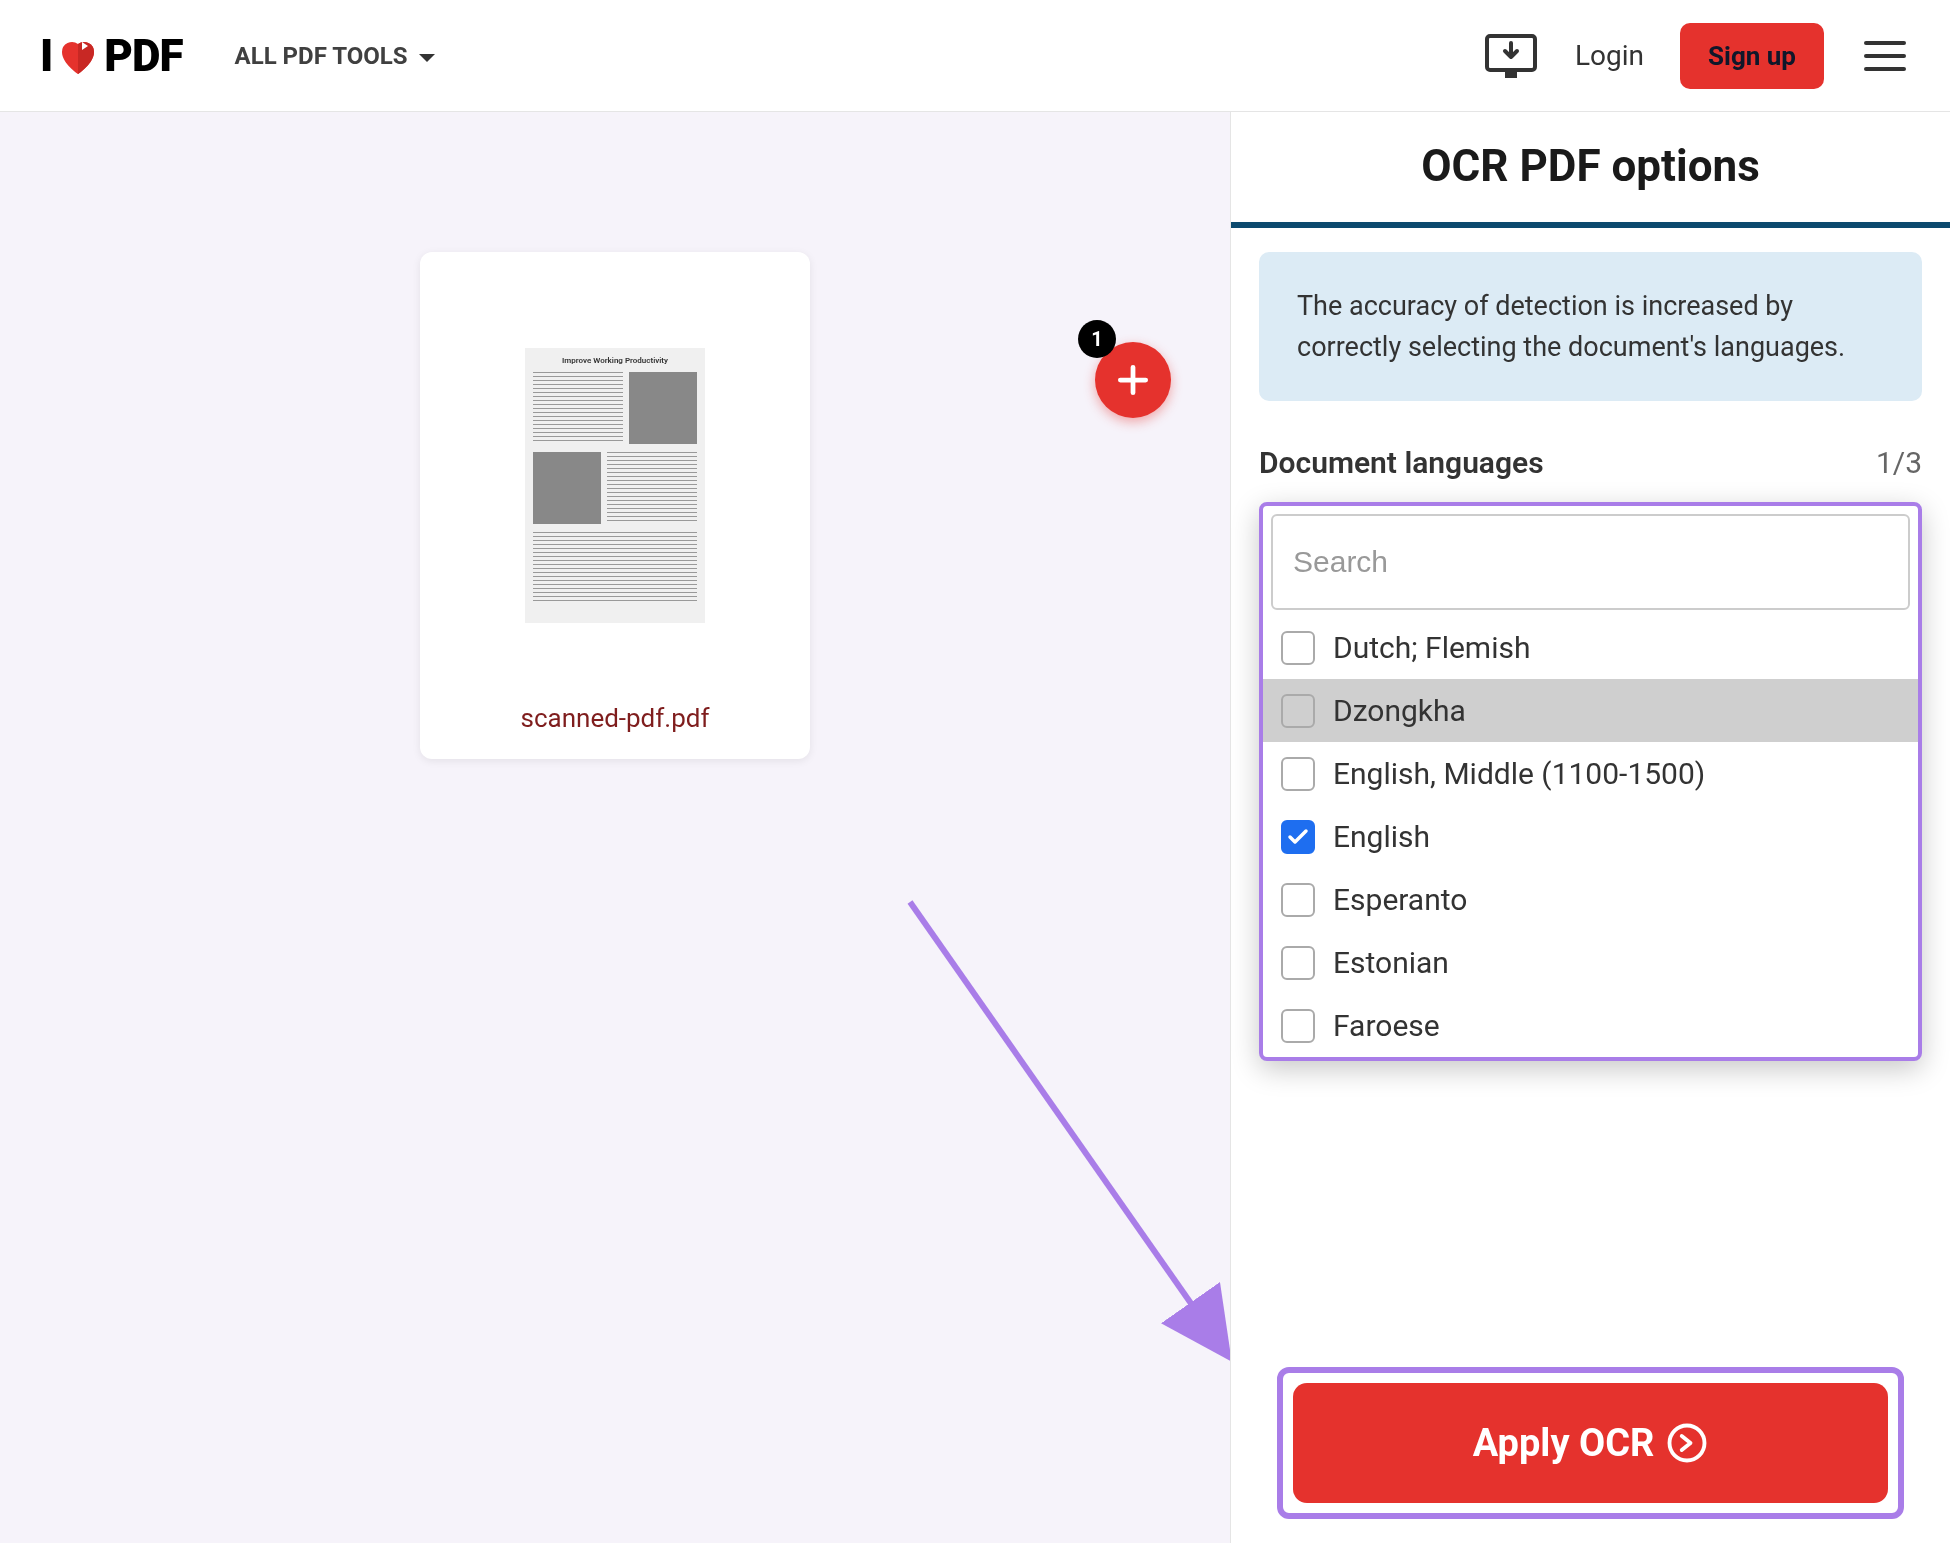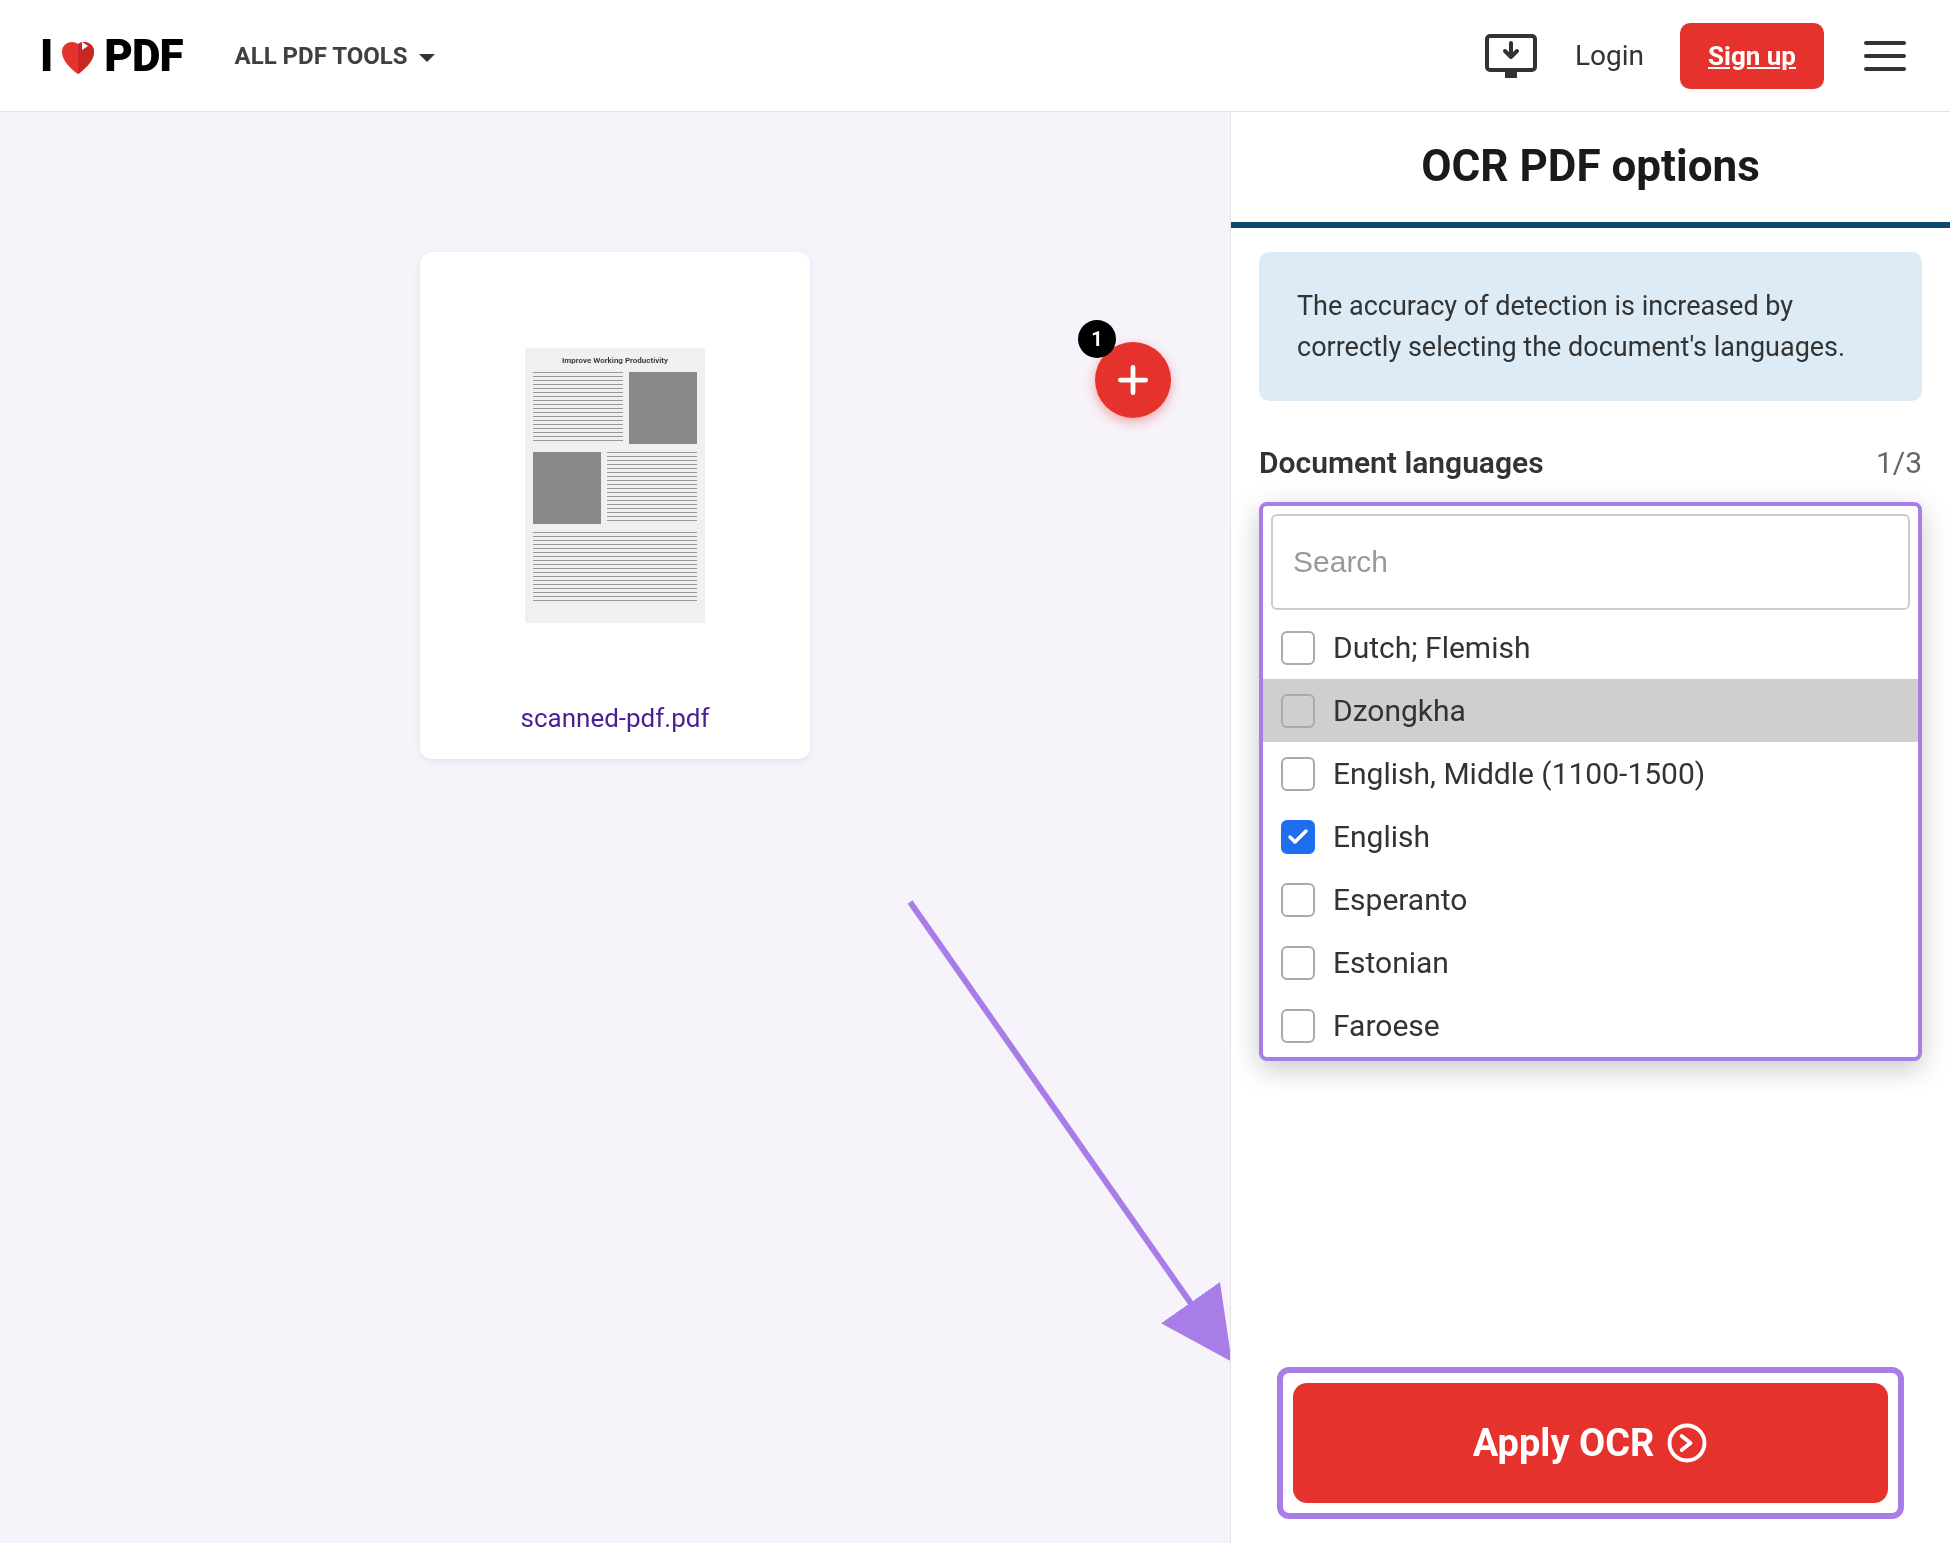--- a/index.html
+++ b/index.html
@@ -8,37 +8,37 @@
     
     .header { display: flex; align-items: center; height: 112px; padding: 0 40px; border-bottom: 1px solid #e5e5e5; background: #fff; position: relative; z-index: 10; }
     .logo { display: flex; align-items: center; font-size: 44px; font-weight: 900; color: #000; letter-spacing: -1px; }
     .logo-heart { display: inline-flex; margin: 0 2px; }
     .logo-heart svg { width: 48px; height: 48px; }
     .tools-dropdown { margin-left: 52px; display: flex; align-items: center; font-size: 24px; font-weight: 700; color: #404040; cursor: pointer; }
     .tools-dropdown .caret { margin-left: 10px; }
     .header-right { margin-left: auto; display: flex; align-items: center; gap: 36px; }
     .download-icon { width: 56px; height: 48px; display: flex; align-items: center; justify-content: center; cursor: pointer; }
     .login-link { font-size: 28px; color: #333; cursor: pointer; }
-    .signup-btn { background: #e5322d; color: #ffffff; font-size: 26px; font-weight: 700; padding: 18px 28px; border-radius: 10px; cursor: pointer; text-decoration: underline; }
+    .signup-btn { background: #e5322d; color: #0f172a; font-size: 26px; font-weight: 700; padding: 18px 28px; border-radius: 10px; cursor: pointer; }
     .hamburger { display: flex; flex-direction: column; gap: 9px; cursor: pointer; padding: 4px; }
     .hamburger span { width: 42px; height: 4px; background: #333; border-radius: 2px; }
     
     
     .main { display: flex; height: calc(1543px - 112px); }
     .canvas { flex: 1; background: #f6f3fa; position: relative; }
     .sidebar { width: 720px; background: #fff; border-left: 1px solid #e5e5e5; display: flex; flex-direction: column; }
     
     
     .file-card { position: absolute; top: 140px; left: 420px; width: 390px; background: #fff; border-radius: 12px; box-shadow: 0 2px 8px rgba(0,0,0,0.08); padding: 26px; text-align: center; }
     .file-thumb { width: 180px; height: 275px; margin: 70px auto 80px; background: #f0f0f0; position: relative; display: flex; flex-direction: column; padding: 8px; }
     .file-thumb-header { font-size: 8px; color: #333; font-weight: 600; margin-bottom: 6px; text-align: center; line-height: 1.2; }
     .file-thumb-row { display: flex; gap: 6px; margin-bottom: 8px; }
     .file-thumb-text { flex: 1; background: repeating-linear-gradient(to bottom, #999 0px, #999 1px, transparent 1px, transparent 4px); height: 72px; }
     .file-thumb-img { width: 68px; height: 72px; background: #888; }
-    .file-name { font-size: 26px; color: #4c1d95; }
+    .file-name { font-size: 26px; color: #7f1d1d; }
     
     
     .add-btn { position: absolute; top: 230px; left: 1095px; width: 76px; height: 76px; background: #e5322d; border-radius: 50%; display: flex; align-items: center; justify-content: center; cursor: pointer; box-shadow: 0 4px 12px rgba(229,50,45,0.4); }
     .add-btn svg { width: 38px; height: 38px; }
     .badge { position: absolute; top: 208px; left: 1078px; width: 38px; height: 38px; background: #000; color: #fff; border-radius: 50%; display: flex; align-items: center; justify-content: center; font-size: 20px; font-weight: 700; z-index: 2; }
     
     
     .arrow-svg { position: absolute; top: 0; left: 0; pointer-events: none; width: 100%; height: 100%; }
     
     

